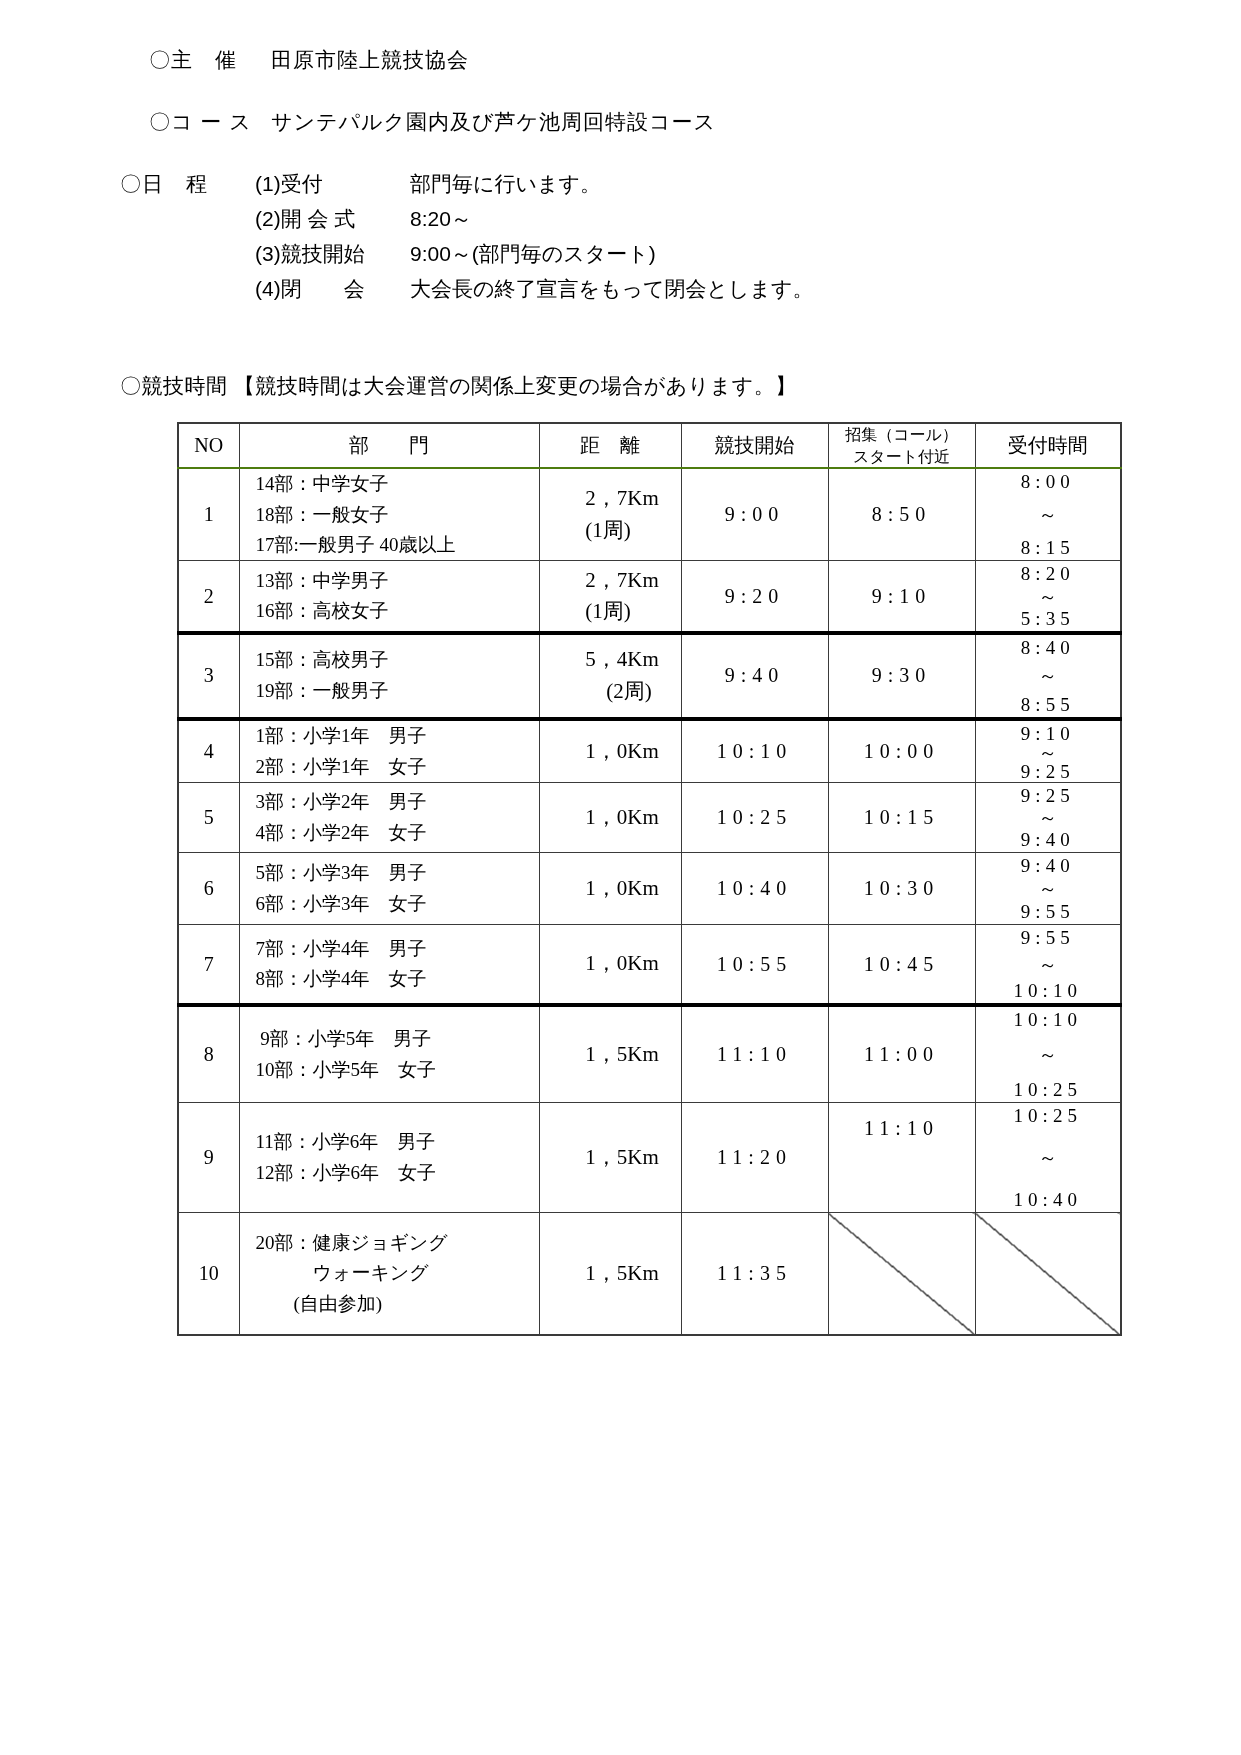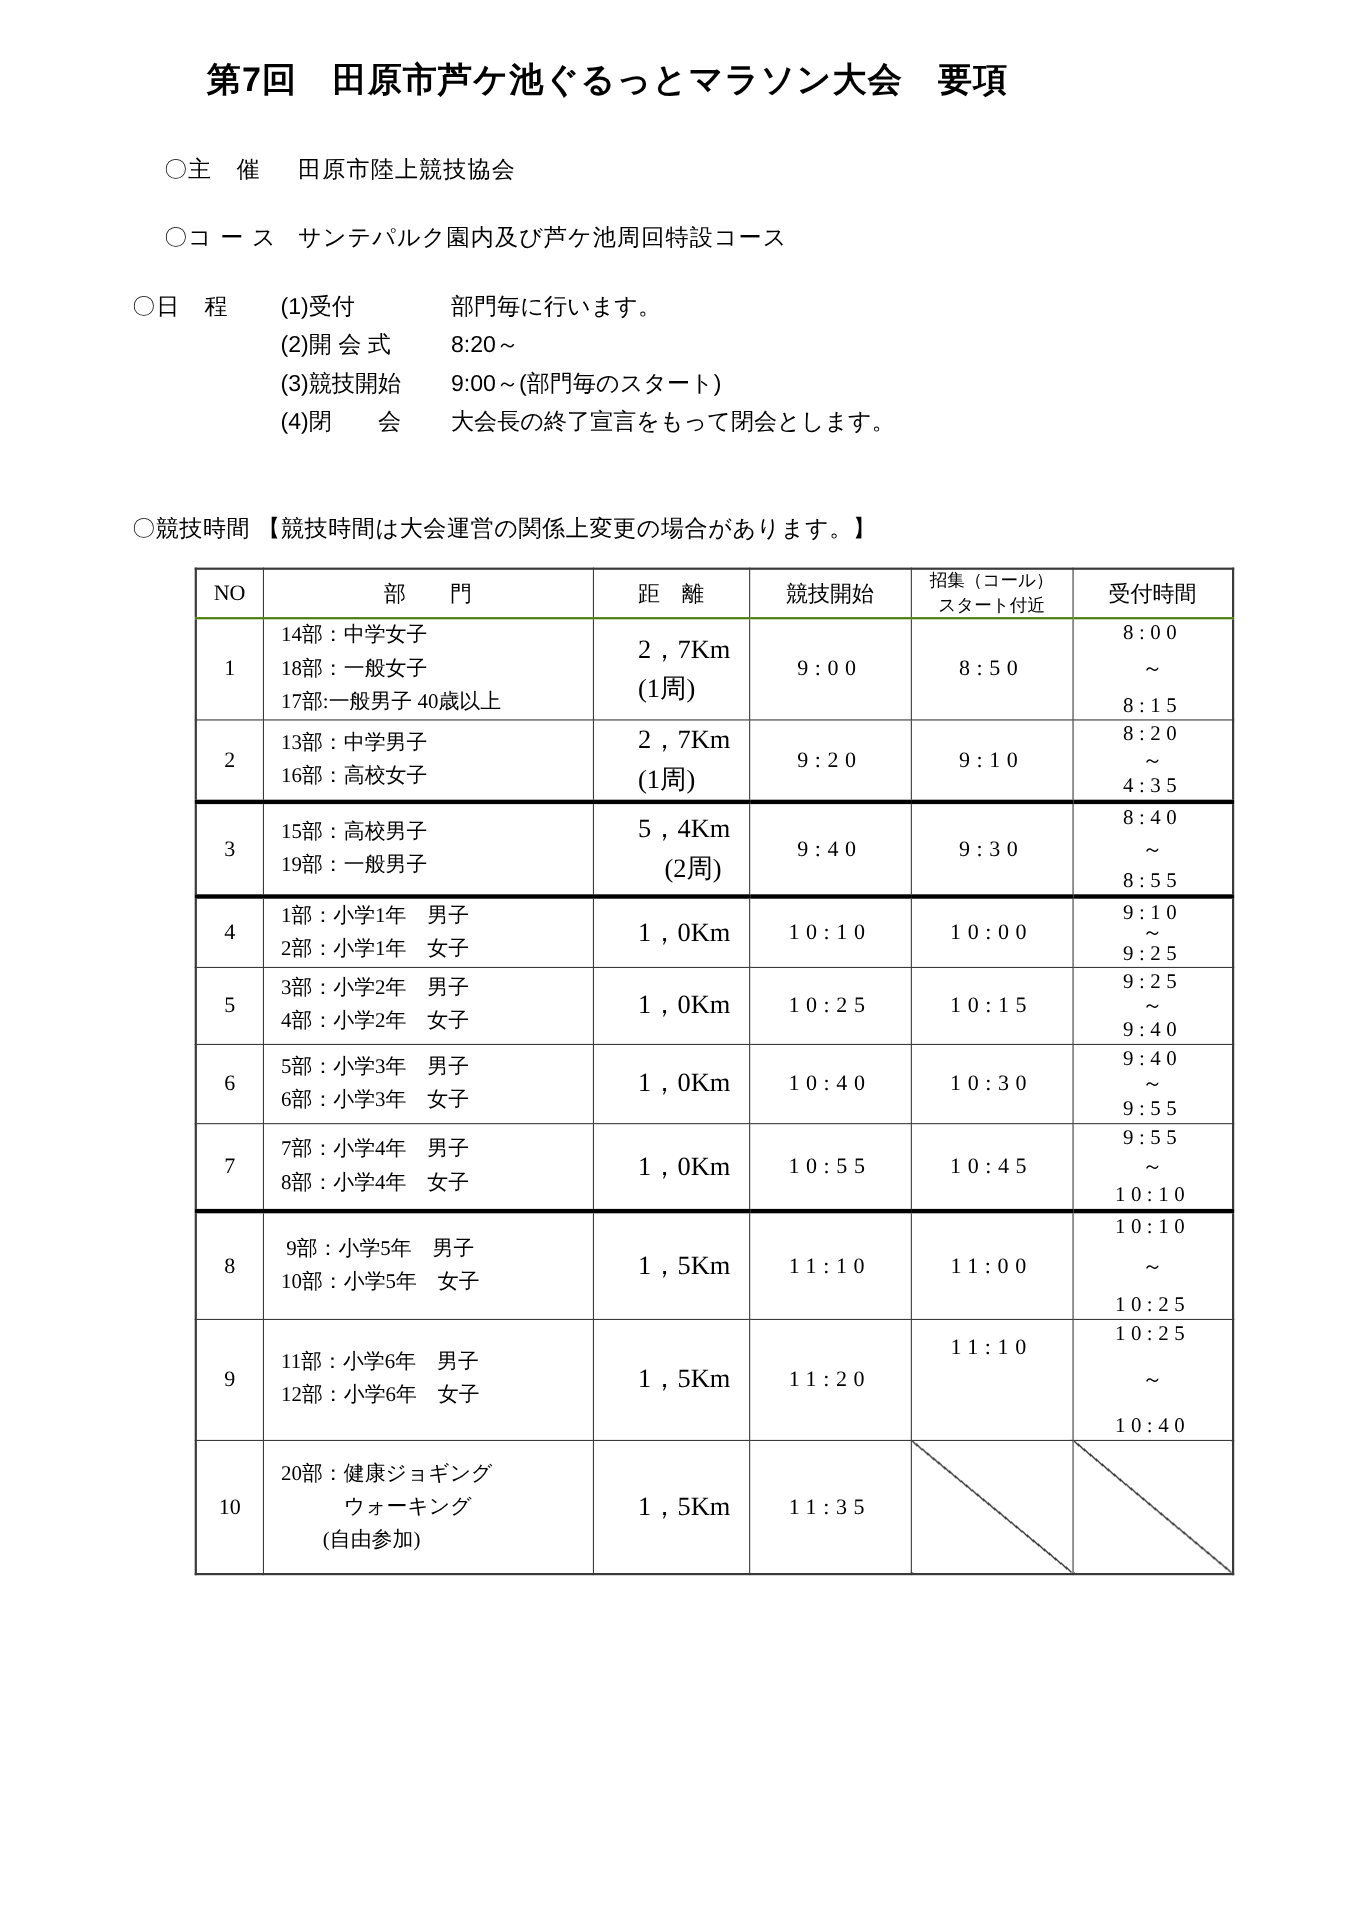--- a/index.html
+++ b/index.html
@@ -48,41 +48,40 @@
   #tbody tr:nth-child(9){height:110px}
   #tbody tr:nth-child(10){height:122px}
 
   tr.group-end td { border-bottom:4px solid #000; }
 
   td.c-no { font-size:20px; }
   td.c-div { text-align:left; padding-left:16px; white-space:pre-wrap;
              font-size:19px; line-height:1.6; }
   td.c-dist { }
   .dist-block { display:inline-block; text-align:left; white-space:pre-wrap;
-                font-size:24px; line-height:1.5;margin-left:24px; }
+                font-size:21px; line-height:1.5;margin-left:24px; }
   td.c-start, td.c-call { font-size:20px; letter-spacing:6px; }
   #tbody tr:nth-child(9) td.c-call { vertical-align:top; padding-top:14px; }
 
   td.c-recep { position:relative;padding-left:34px; }
   .recep { position:absolute; left:0; right:0; top:3px; bottom:3px;
            display:flex; flex-direction:column; justify-content:space-between;
            align-items:center; font-size:19px; letter-spacing:5px; line-height:1; }
   .recep .tilde { letter-spacing:0; }
 
   td.diag { background:linear-gradient(to top right,
               transparent calc(50% - 0.75px),
               #3a3a3a calc(50% - 0.75px), #3a3a3a calc(50% + 0.75px),
               transparent calc(50% + 0.75px)); }
 </style>
 </head>
 <body>
 
 <div class="page">
 
-  <h1 class="title">第7回　田原市芦ケ池ぐるっとマラソン大会　要項</h1>
 
   <div class="info-list">
     <div class="info-row">
       <span class="info-label">〇主　催</span>
       <span class="info-value">田原市陸上競技協会</span>
     </div>
     <div class="info-row">
       <span class="info-label">〇コ ー ス</span>
       <span class="info-value">サンテパルク園内及び芦ケ池周回特設コース</span>
     </div>
@@ -158,21 +157,21 @@
           <td class="c-div">13部：中学男子
 16部：高校女子</td>
           <td class="c-dist"><span class="dist-block">2，7Km
 (1周)</span></td>
           <td class="c-start">9:20</td>
           <td class="c-call">9:10</td>
           <td class="c-recep">
             <div class="recep">
               <span>8:20</span>
               <span class="tilde">～</span>
-              <span>4:35</span>
+              <span>5:35</span>
             </div>
           </td>
         </tr>
         <tr class="group-end">
           <td class="c-no">3</td>
           <td class="c-div">15部：高校男子
 19部：一般男子</td>
           <td class="c-dist"><span class="dist-block">5，4Km
 　(2周)</span></td>
           <td class="c-start">9:40</td>

